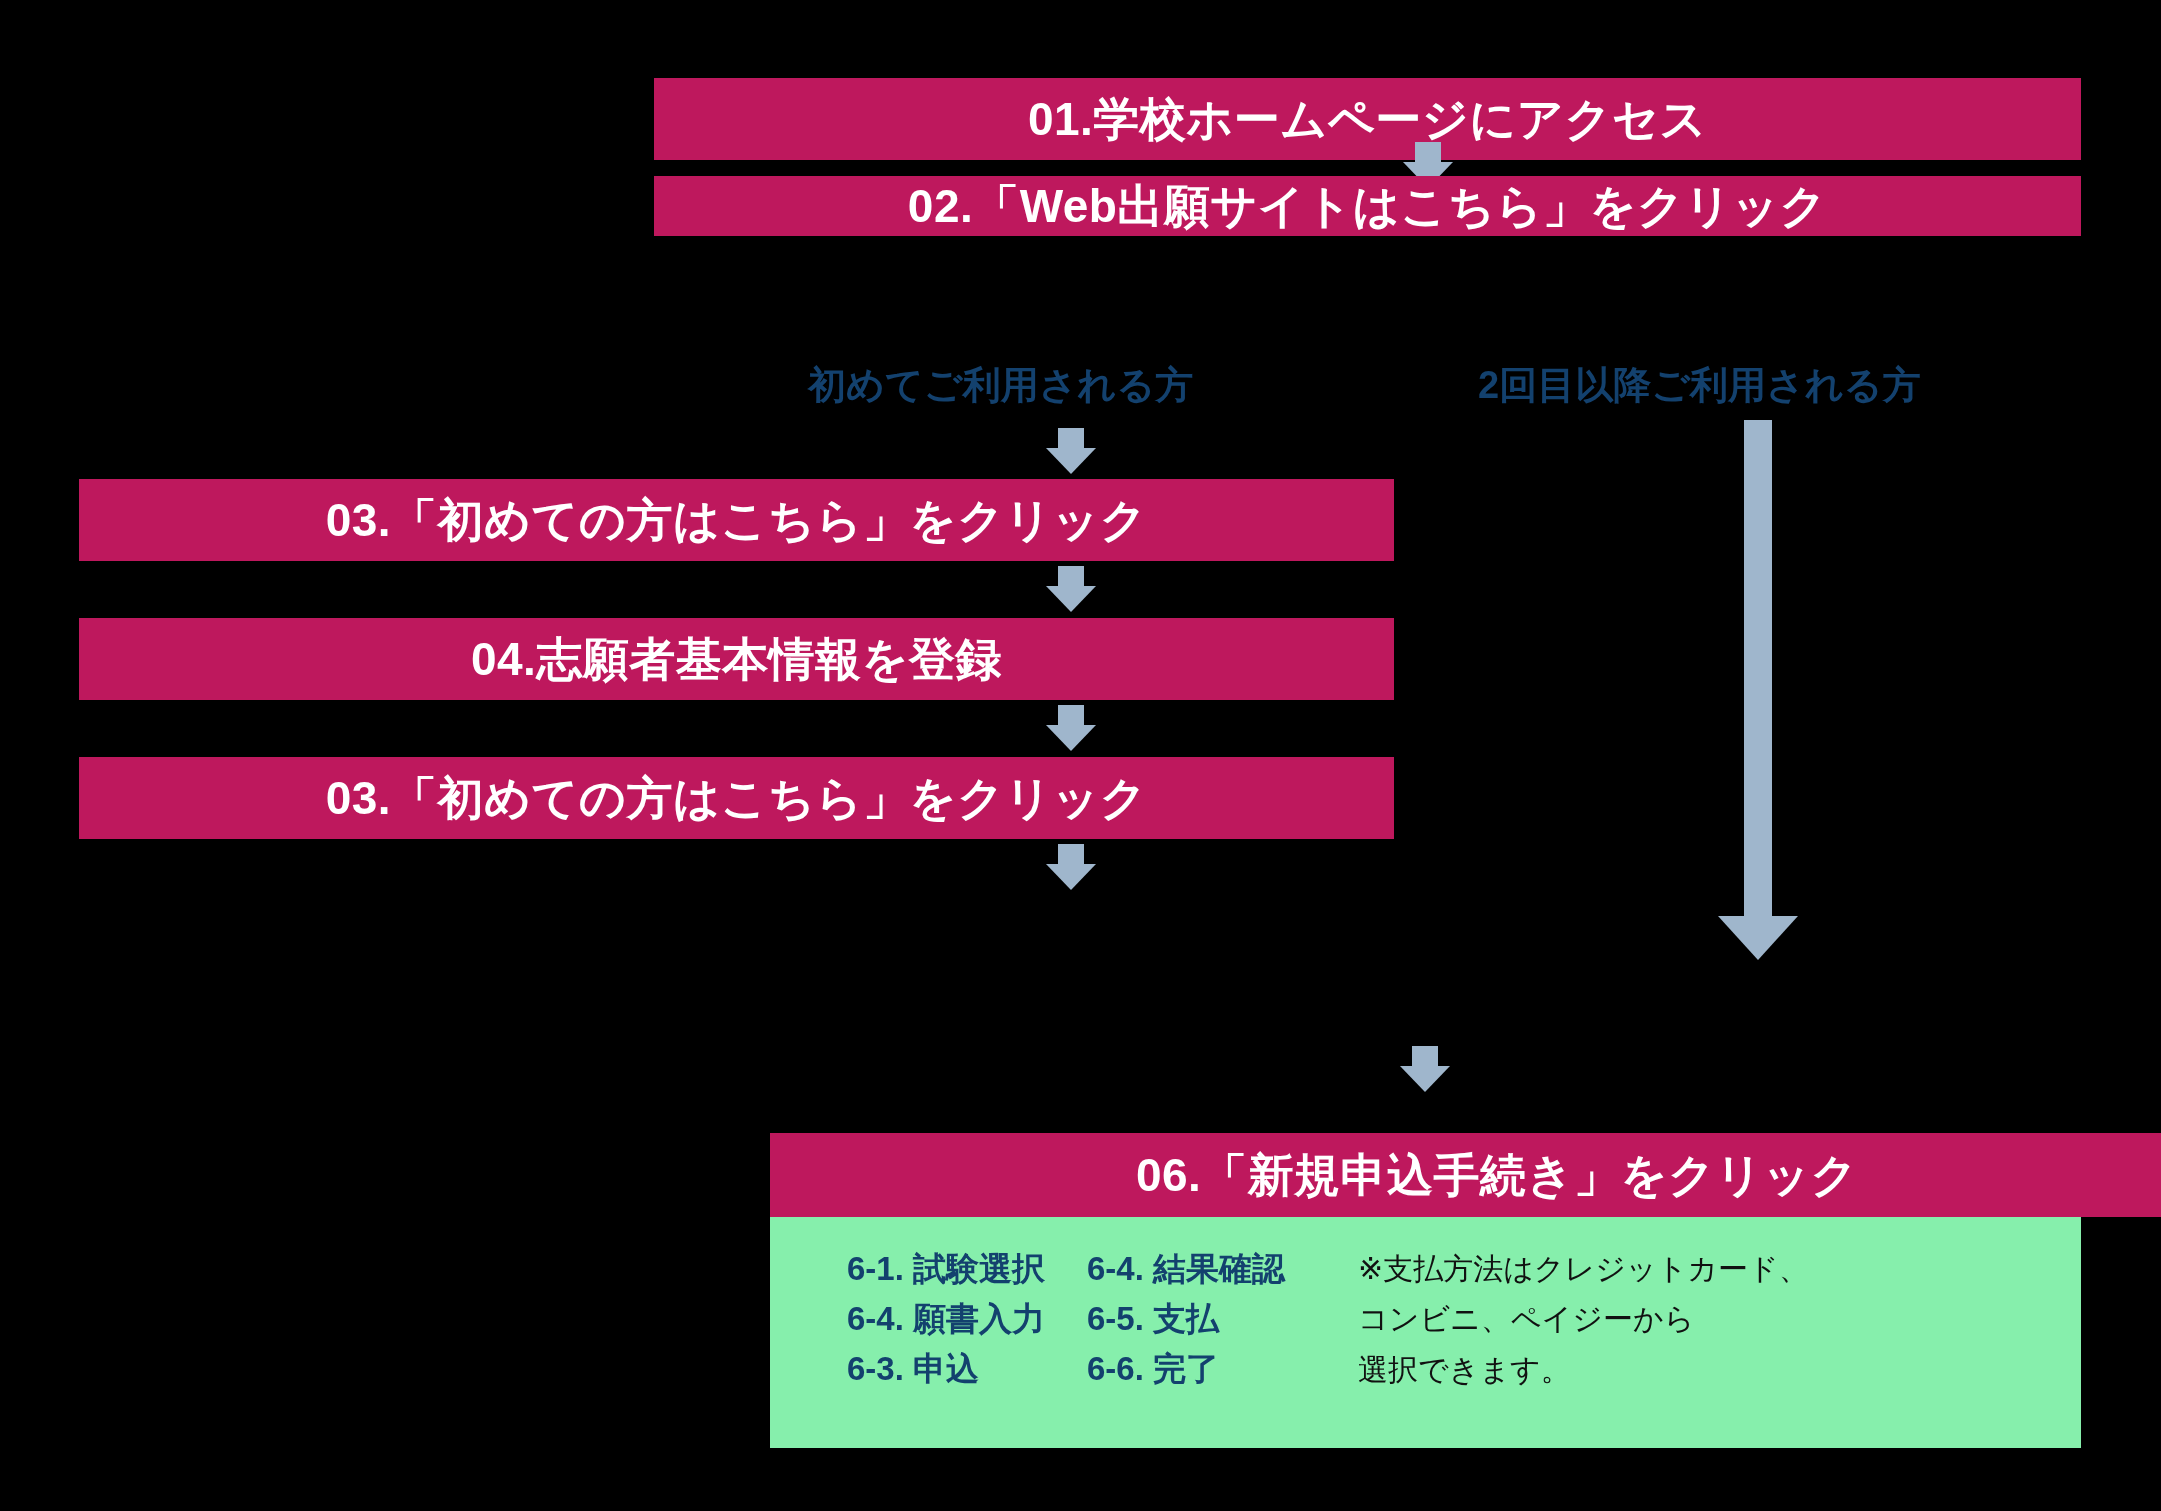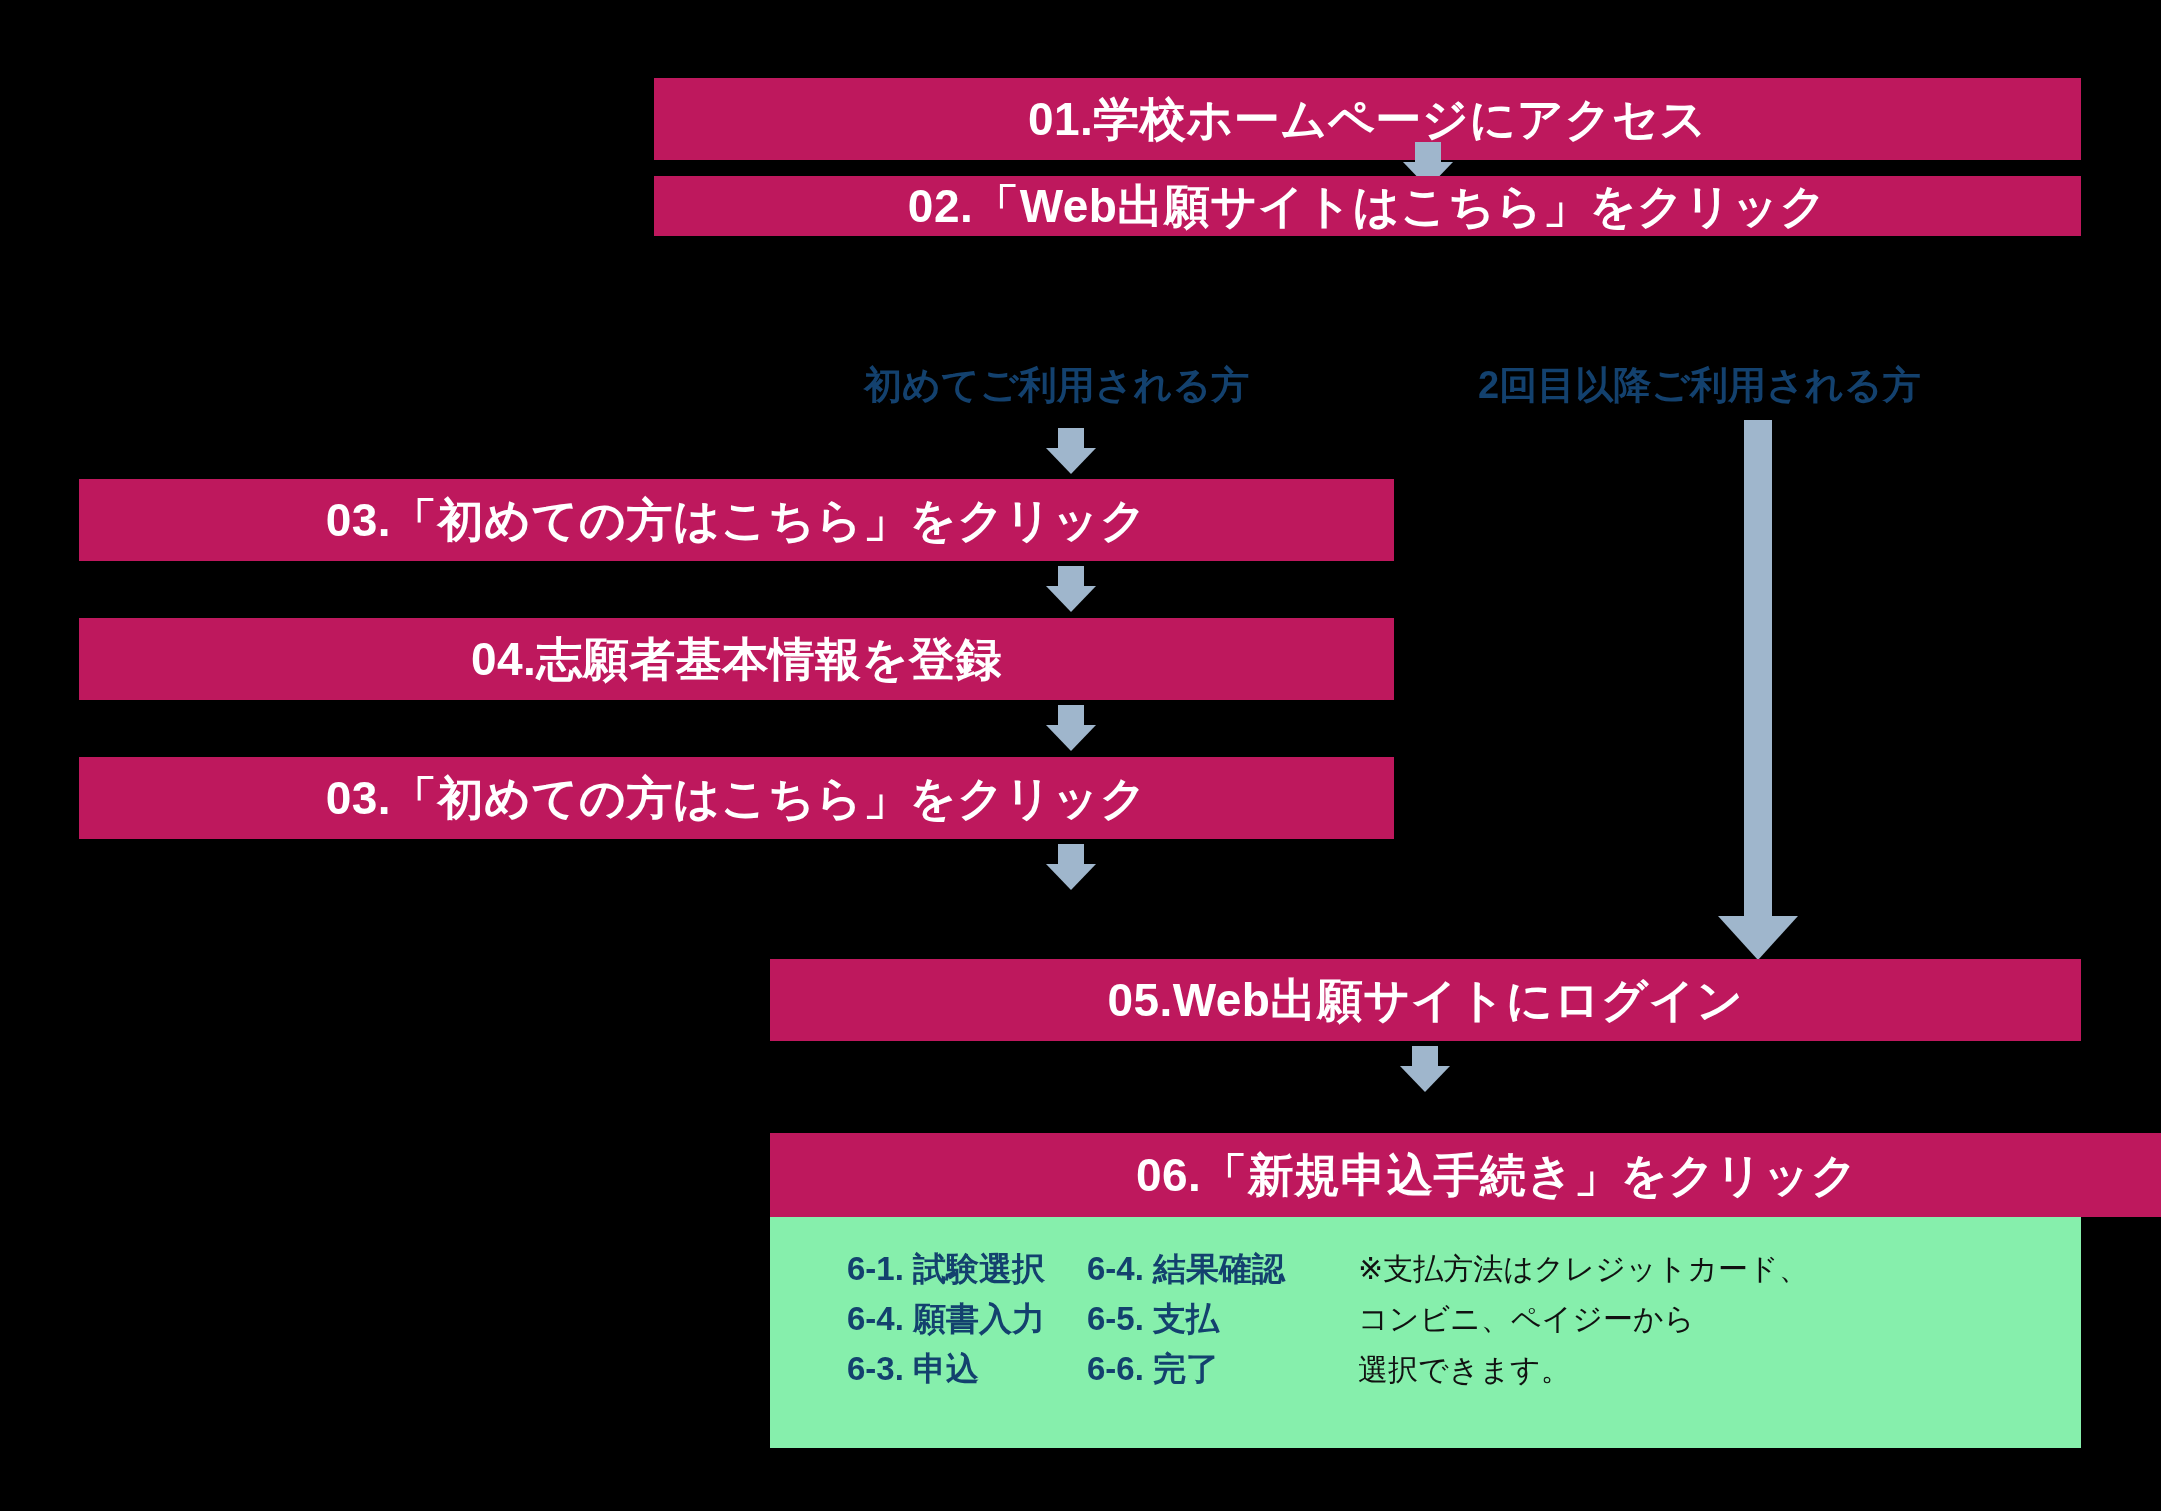--- a/index.html
+++ b/index.html
@@ -49,21 +49,21 @@
 
   
   .branch-label {
     position: absolute;
     color: #13416E;
     font-weight: bold;
     font-size: 38px;
     white-space: nowrap;
     line-height: 1;
   }
-  #branch-label-first  { left: 864px;  top: 366px; }
+  #branch-label-first  { left: 808px;  top: 366px; }
   #branch-label-repeat { left: 1478px; top: 366px; }
 
   
   .arrow-down {
     position: absolute;
   }
   .arrow-down .shaft {
     position: absolute;
     left: 50%;
     top: 0;
@@ -194,23 +194,20 @@
 
   <div class="box" id="box-03b">
     <span class="box-label">03.「初めての方はこちら」をクリック</span>
   </div>
 
   <div class="arrow-down arrow-short" id="arrow-03b-05">
     <div class="shaft"></div>
     <div class="head"></div>
   </div>
 
-  <div class="box" id="box-05">
-    <span class="box-label">05.Web出願サイトにログイン</span>
-  </div>
 
   <div class="arrow-down arrow-short" id="arrow-05-06">
     <div class="shaft"></div>
     <div class="head"></div>
   </div>
 
   <div class="box" id="box-06">
     <span class="box-label">06.「新規申込手続き」をクリック</span>
   </div>
 

